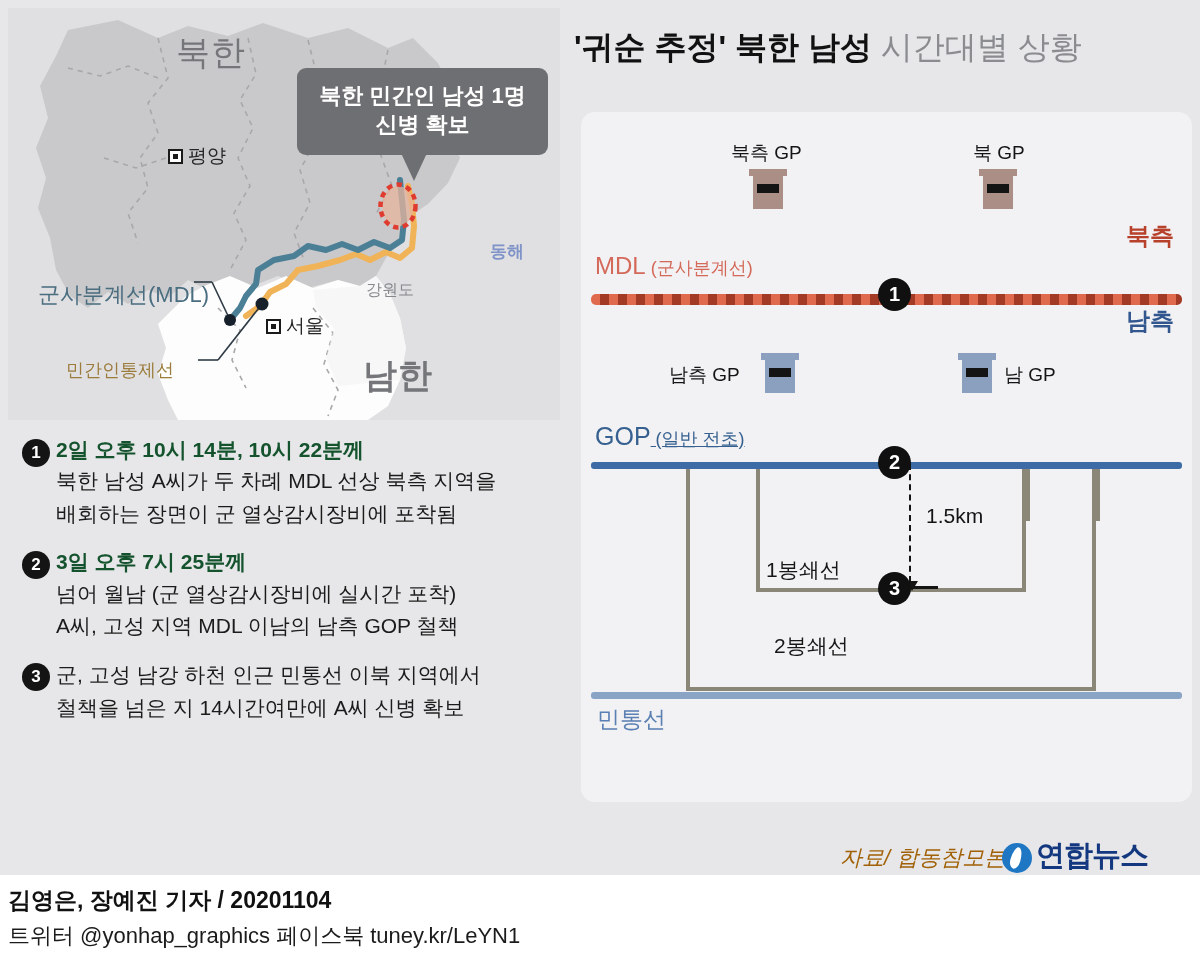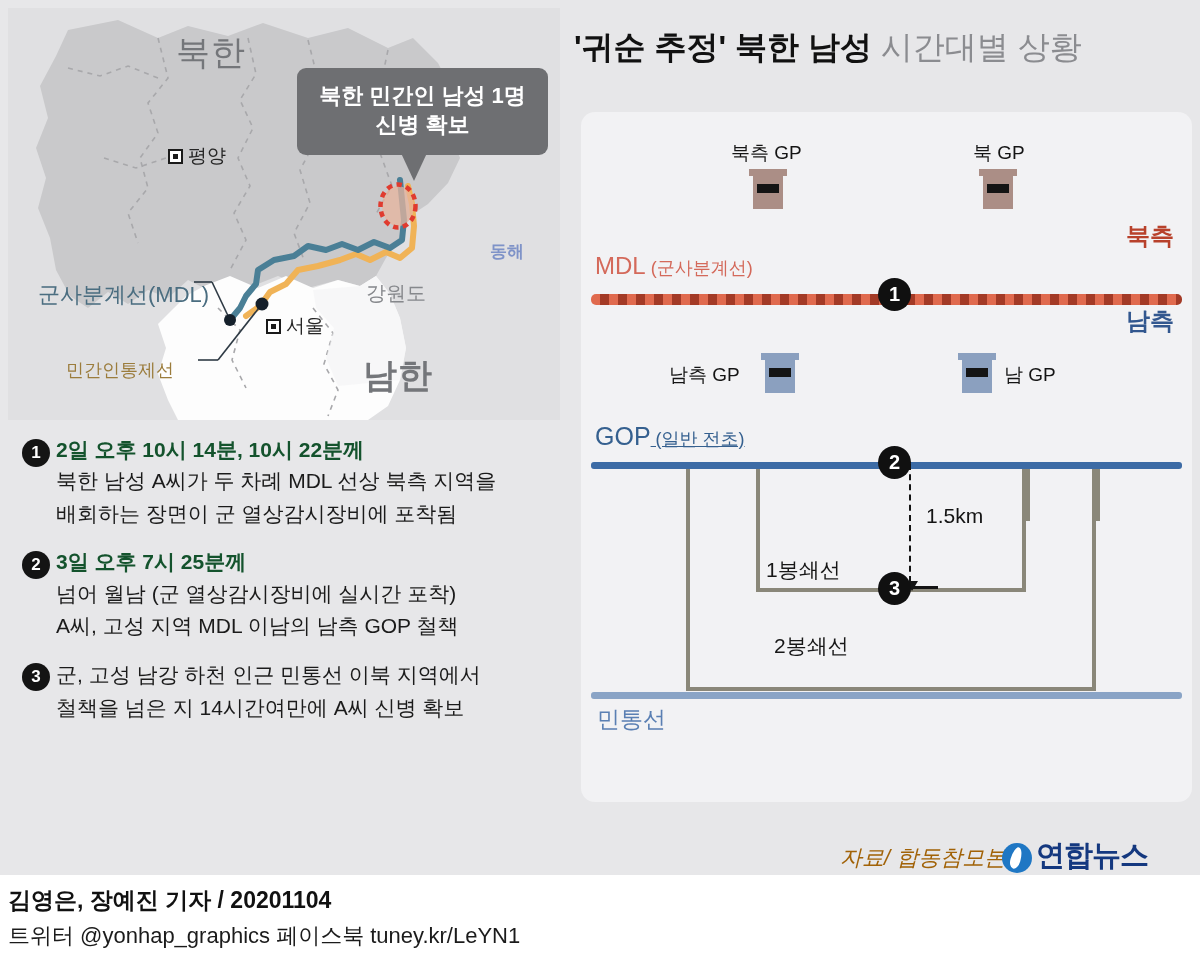--- a/index.html
+++ b/index.html
@@ -26,21 +26,21 @@
 
   .map-label { position:absolute; white-space:nowrap; }
   .lbl-nk {
     left:168px; top:22px; font-size:34px; font-weight:normal; color:#74767a;
     letter-spacing:1px;
   }
   .lbl-sk {
     left:355px; top:345px; font-size:34px; font-weight:bold; color:#74767a;
     letter-spacing:1px;
   }
-  .lbl-gw { left:358px; top:272px; font-size:20px; color:#86888c; }
+  .lbl-gw { left:358px; top:272px; font-size:16px; color:#86888c; }
   .lbl-ds { left:482px; top:232px; font-size:17px; color:#7f93c8; font-weight:bold;}
   .city { position:absolute; font-size:19px; color:#262626; white-space:nowrap; }
   .city .sq {
     display:inline-block; width:15px; height:15px; border:2.5px solid #1a1a1a;
     background:#fff; position:relative; margin-right:5px; vertical-align:-2px;
   }
   .city .sq::after{
     content:""; position:absolute; left:3px; top:3px; right:3px; bottom:3px;
     background:#1a1a1a;
   }

